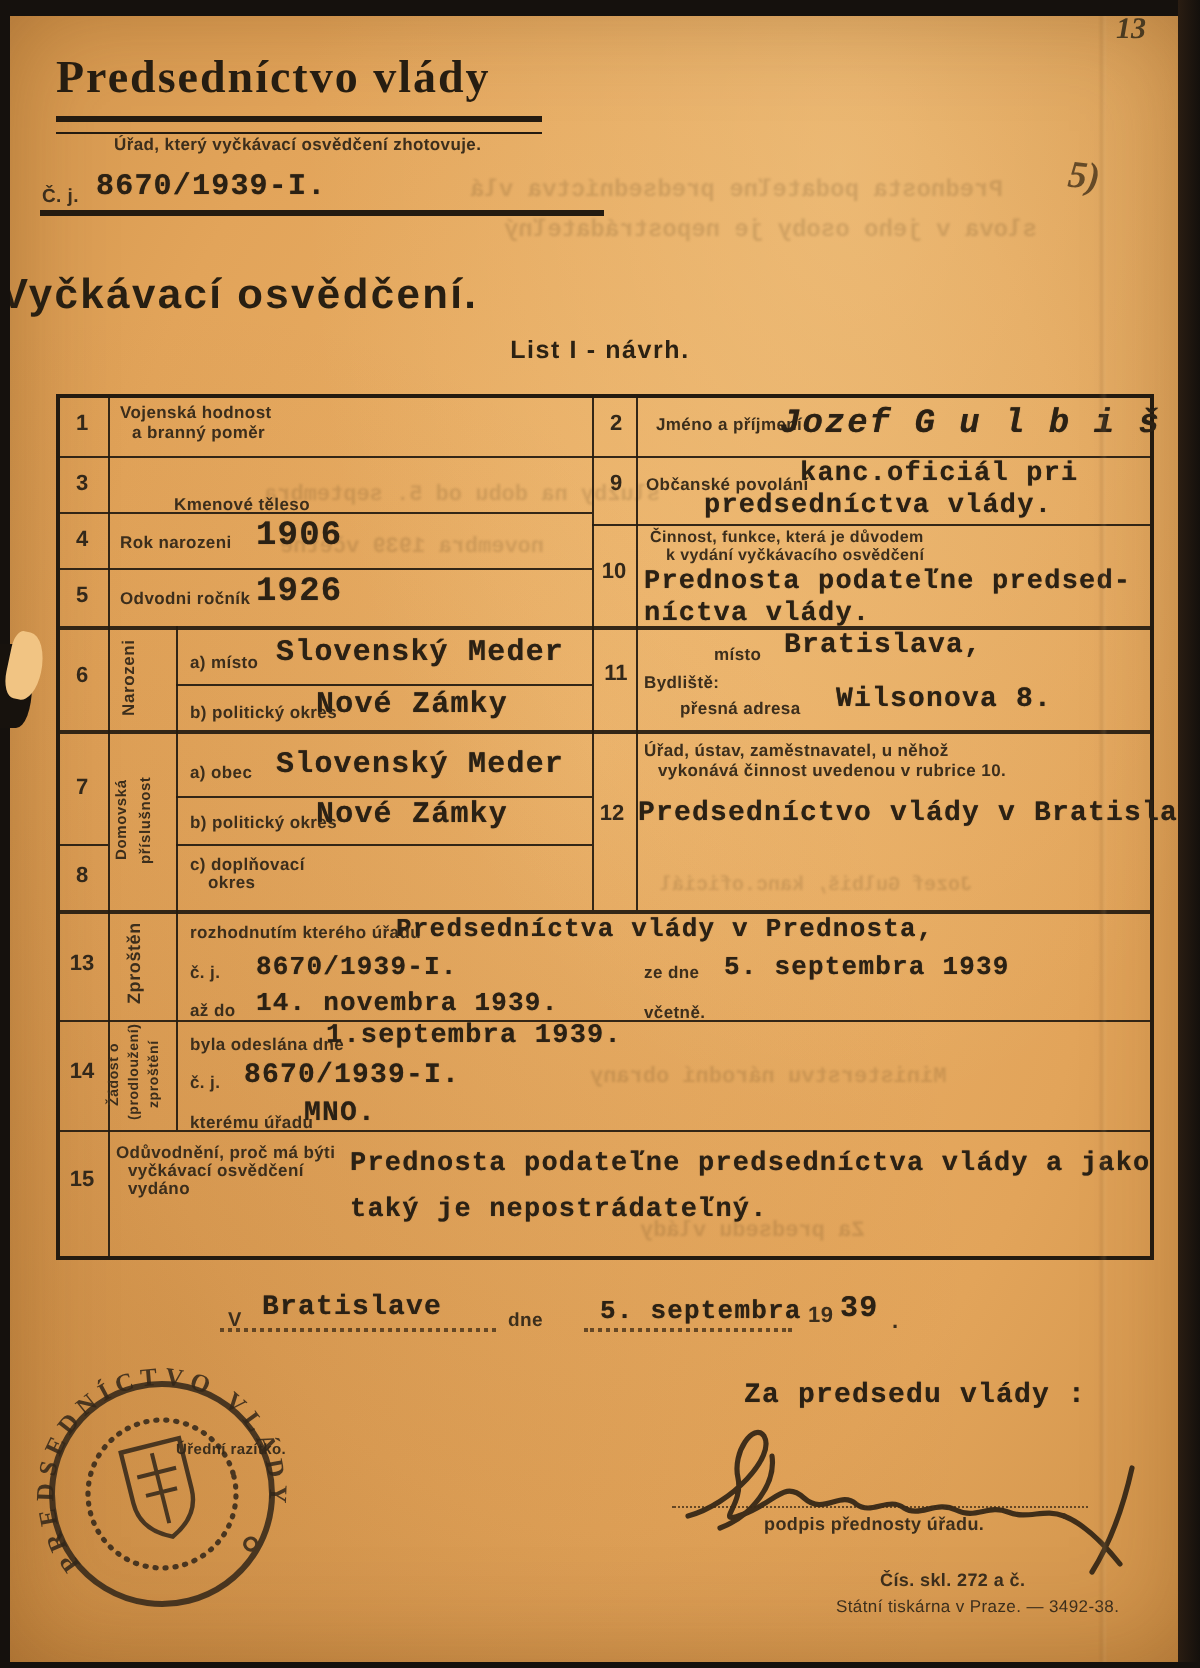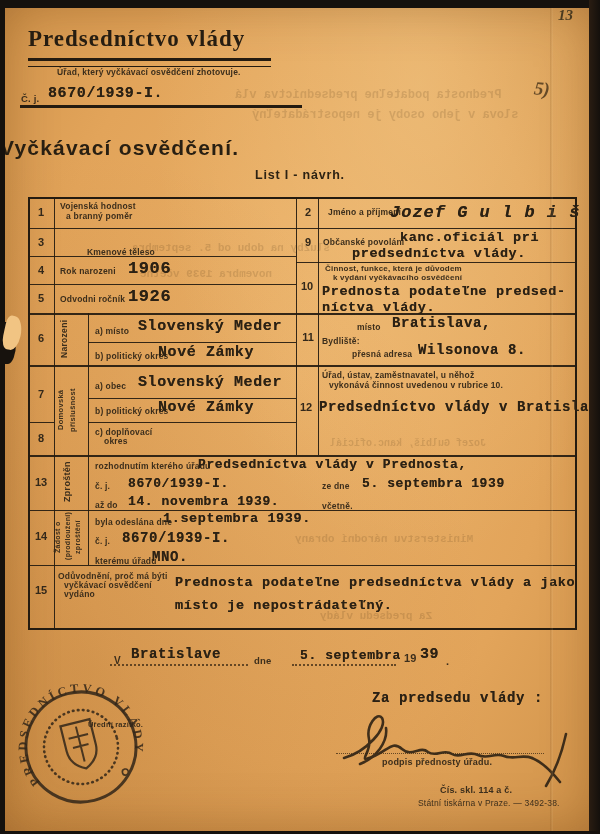--- a/index.html
+++ b/index.html
@@ -124,21 +124,21 @@
   <div class="typed" style="left:352px;top:246px;font-size:13.5px;">predsedníctva vlády.</div>
 
   <div class="lbl" style="left:325px;top:264px;font-size:8px;">Činnost, funkce, která je důvodem</div>
   <div class="lbl" style="left:333px;top:273px;font-size:8px;">k vydání vyčkávacího osvědčení</div>
   <div class="typed" style="left:322px;top:284px;font-size:13.5px;">Prednosta podateľne predsed-</div>
   <div class="typed" style="left:322px;top:300px;font-size:13.5px;">níctva vlády.</div>
 
   <div class="lbl" style="left:322px;top:336px;text-align:right;">Bydliště:</div>
   <div class="lbl" style="left:357px;top:322px;">místo</div>
   <div class="typed" style="left:392px;top:315px;font-size:14px;">Bratislava,</div>
-  <div class="lbl" style="left:352px;top:349px;">přesná adresa</div>
+  <div class="lbl" style="left:340px;top:349px;">přesná adresa</div>
   <div class="typed" style="left:418px;top:342px;font-size:14px;">Wilsonova 8.</div>
 
   <div class="lbl" style="left:322px;top:370px;">Úřad, ústav, zaměstnavatel, u něhož</div>
   <div class="lbl" style="left:329px;top:380px;">vykonává činnost uvedenou v rubrice 10.</div>
   <div class="typed" style="left:319px;top:399px;font-size:14px;">Predsedníctvo vlády v Bratislave.</div>
 
   <div class="vlabel" style="left:62px;top:460px;height:44px;font-size:9px;">Zproštěn</div>
   <div class="lbl" style="left:95px;top:461px;">rozhodnutím kterého úřadu</div>
   <div class="typed" style="left:198px;top:457px;">Predsedníctva vlády v Prednosta,</div>
   <div class="lbl" style="left:95px;top:481px;">č. j.</div>
@@ -156,21 +156,21 @@
   <div class="typed" style="left:163px;top:511px;font-size:13.5px;">1.septembra 1939.</div>
   <div class="lbl" style="left:95px;top:536px;">č. j.</div>
   <div class="typed" style="left:122px;top:530px;font-size:14px;">8670/1939-I.</div>
   <div class="lbl" style="left:95px;top:556px;">kterému úřadu</div>
   <div class="typed" style="left:152px;top:549px;font-size:14px;">MNO.</div>
 
   <div class="lbl" style="left:58px;top:571px;">Odůvodnění, proč má býti</div>
   <div class="lbl" style="left:64px;top:580px;">vyčkávací osvědčení</div>
   <div class="lbl" style="left:64px;top:589px;">vydáno</div>
   <div class="typed" style="left:175px;top:575px;font-size:13.5px;">Prednosta podateľne predsedníctva vlády a jako</div>
-  <div class="typed" style="left:175px;top:598px;font-size:13.5px;">místo je nepostrádateľný.</div>
+  <div class="typed" style="left:175px;top:598px;font-size:13.5px;">taký je nepostrádateľný.</div>
 
   <div class="lbl" style="left:114px;top:655px;font-size:10px;">V</div>
   <div class="typed" style="left:131px;top:646px;font-size:14px;">Bratislave</div>
   <div class="dotline" style="left:110px;top:663px;width:138px;"></div>
   <div class="lbl" style="left:254px;top:655px;font-size:9.5px;">dne</div>
   <div class="typed" style="left:300px;top:648px;">5. septembra</div>
   <div class="dotline" style="left:292px;top:663px;width:104px;"></div>
   <div class="lbl" style="left:404px;top:652px;font-size:11px;">19</div>
   <div class="typed" style="left:420px;top:646px;font-size:15px;">39</div>
   <div class="lbl" style="left:446px;top:655px;font-size:11px;">.</div>
@@ -198,21 +198,21 @@
       <circle cx="106" cy="104" r="3" stroke-width="1.6"></circle>
     </g>
     <defs>
       <path id="stamparc" d="M 22,95 A 54 54 0 1 1 116,95"></path>
     </defs>
     <text font-family="Liberation Serif, serif" font-size="12.5" font-weight="bold" fill="#322619" letter-spacing="3.2" opacity="0.85">
       <textPath href="#stamparc" startOffset="2">PREDSEDNÍCTVO VLÁDY</textPath>
     </text>
   </svg>
 
-  <div class="lbl" style="left:440px;top:785px;font-size:9px;">Čís. skl. 114 a č.</div>
+  <div class="lbl" style="left:440px;top:785px;font-size:9px;">Čís. skl. 272 a č.</div>
   <div class="lbl" style="left:418px;top:798px;font-size:8.5px;font-weight:400;">Státní tiskárna v Praze. — 3492-38.</div>
 
   <div class="bleed" style="left:235px;top:88px;">Prednosta podateľne predsedníctva vlá</div>
   <div class="bleed" style="left:252px;top:108px;">slova v jeho osoby je nepostrádateľný</div>
   <div class="bleed" style="left:132px;top:242px;font-size:11px;">služby na dobu od 5. septembra</div>
   <div class="bleed" style="left:140px;top:268px;font-size:11px;">novembra 1939 včetně</div>
   <div class="bleed" style="left:330px;top:438px;font-size:10px;">Jozef Gulbiš, kanc.oficiál</div>
   <div class="bleed" style="left:295px;top:533px;font-size:11px;">Ministerstvu národní obrany</div>
   <div class="bleed" style="left:320px;top:610px;font-size:11px;">Za predsedu vlády</div>
 

